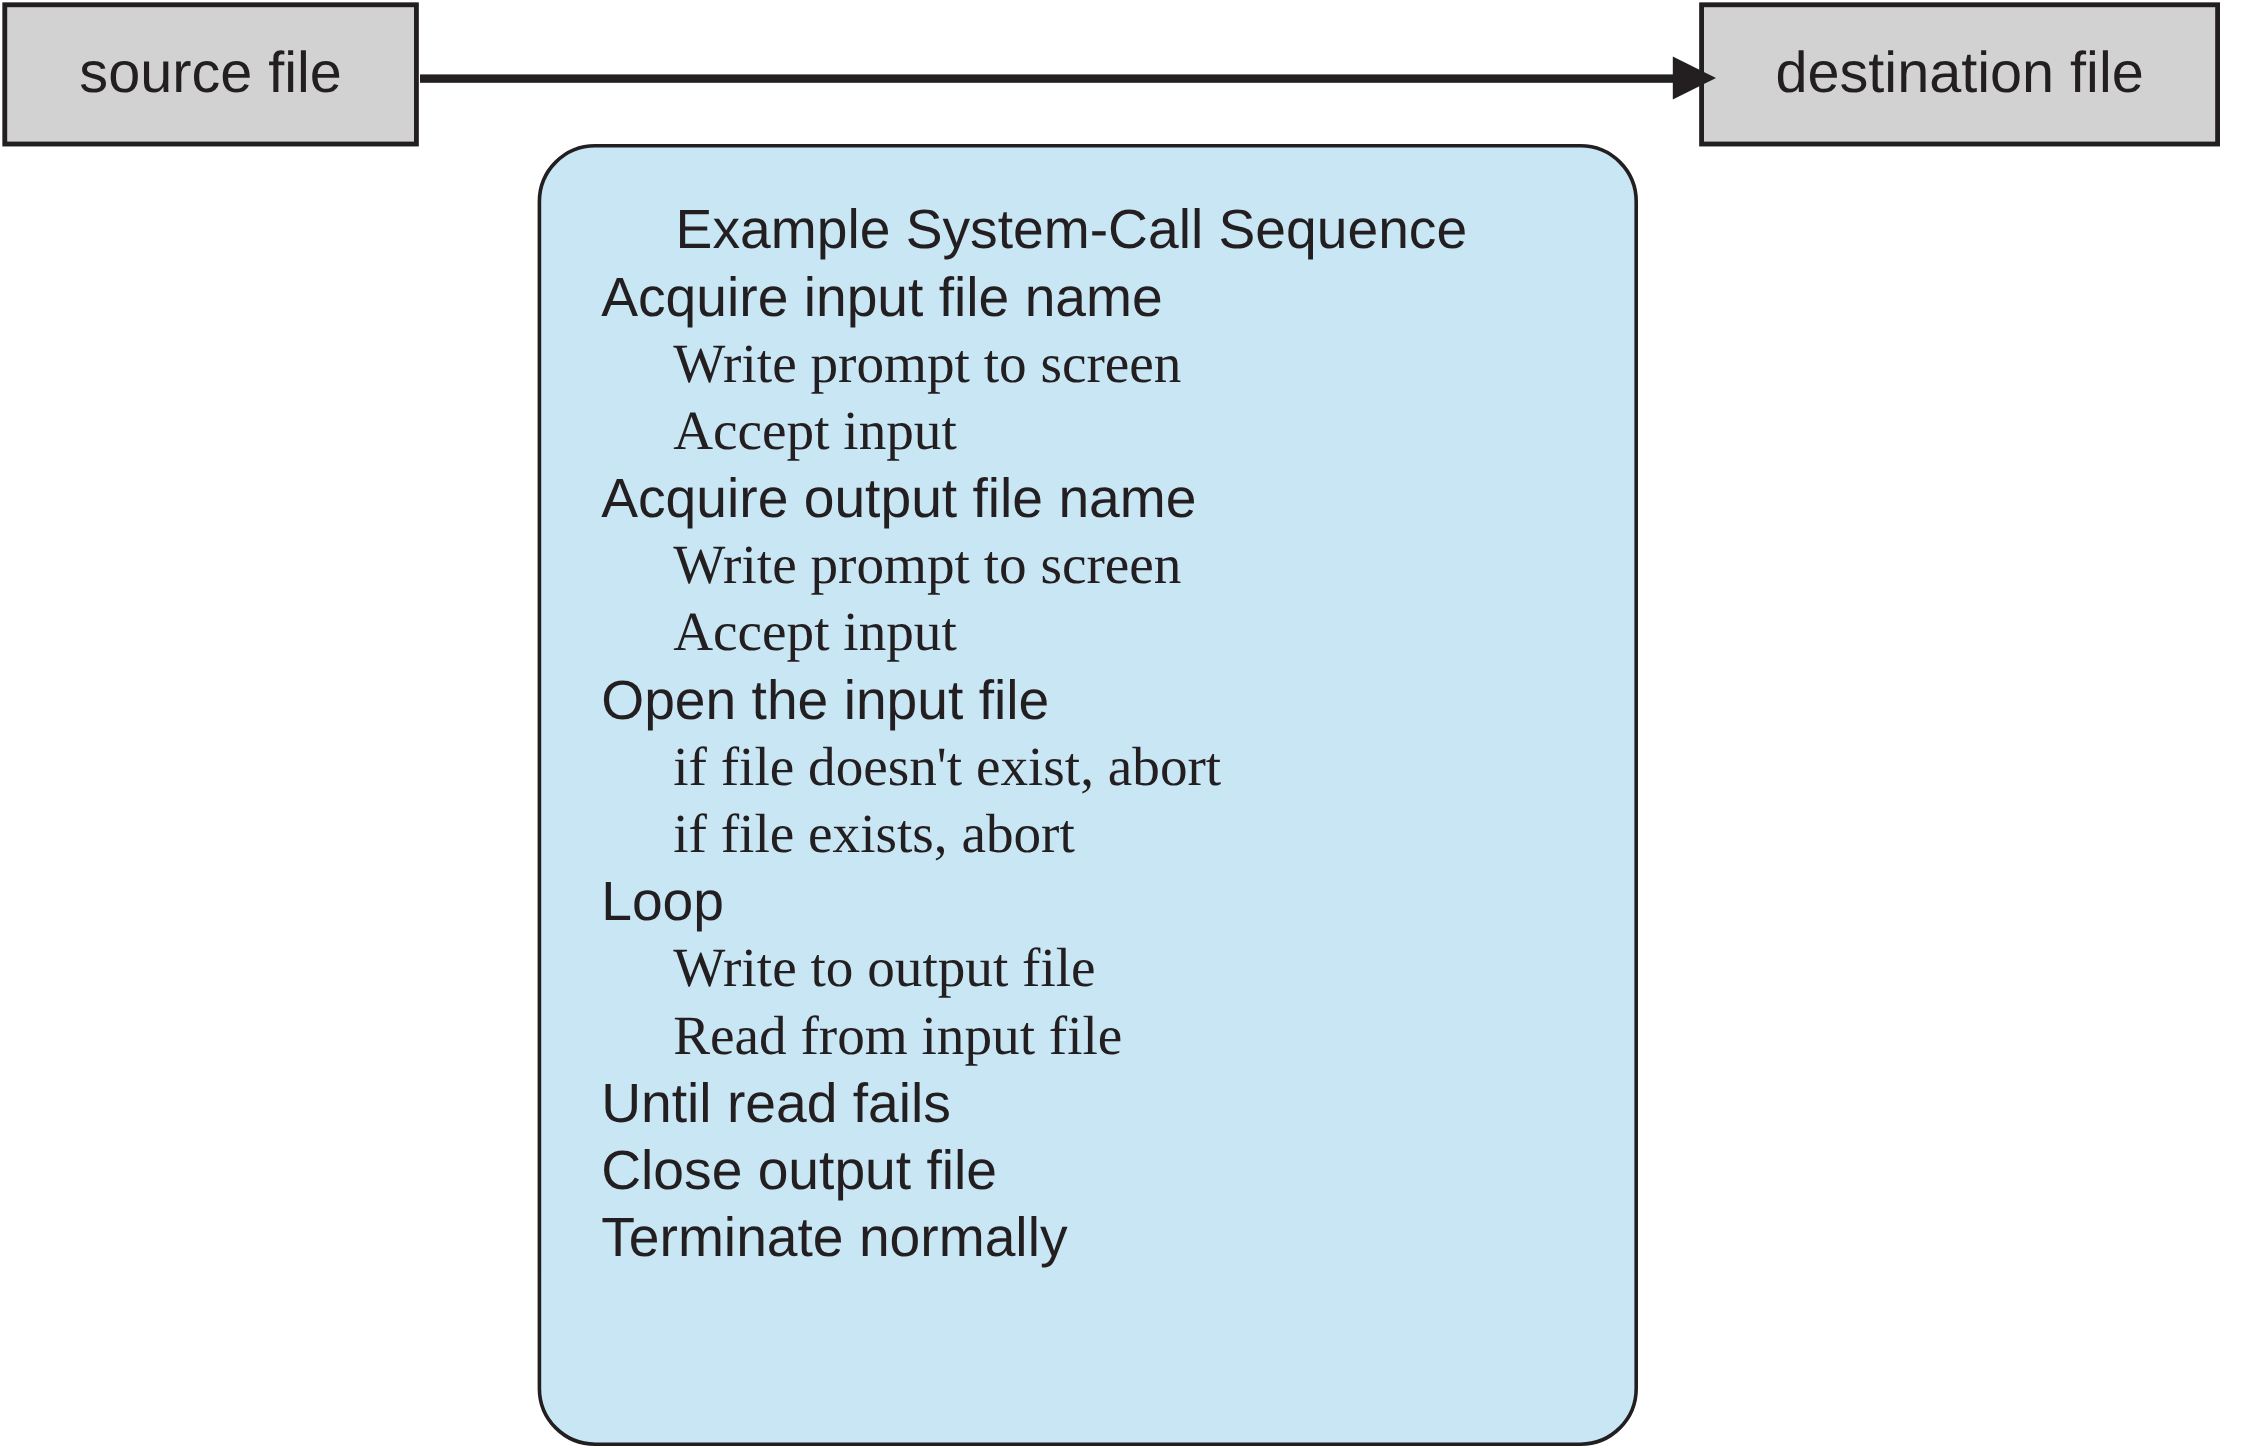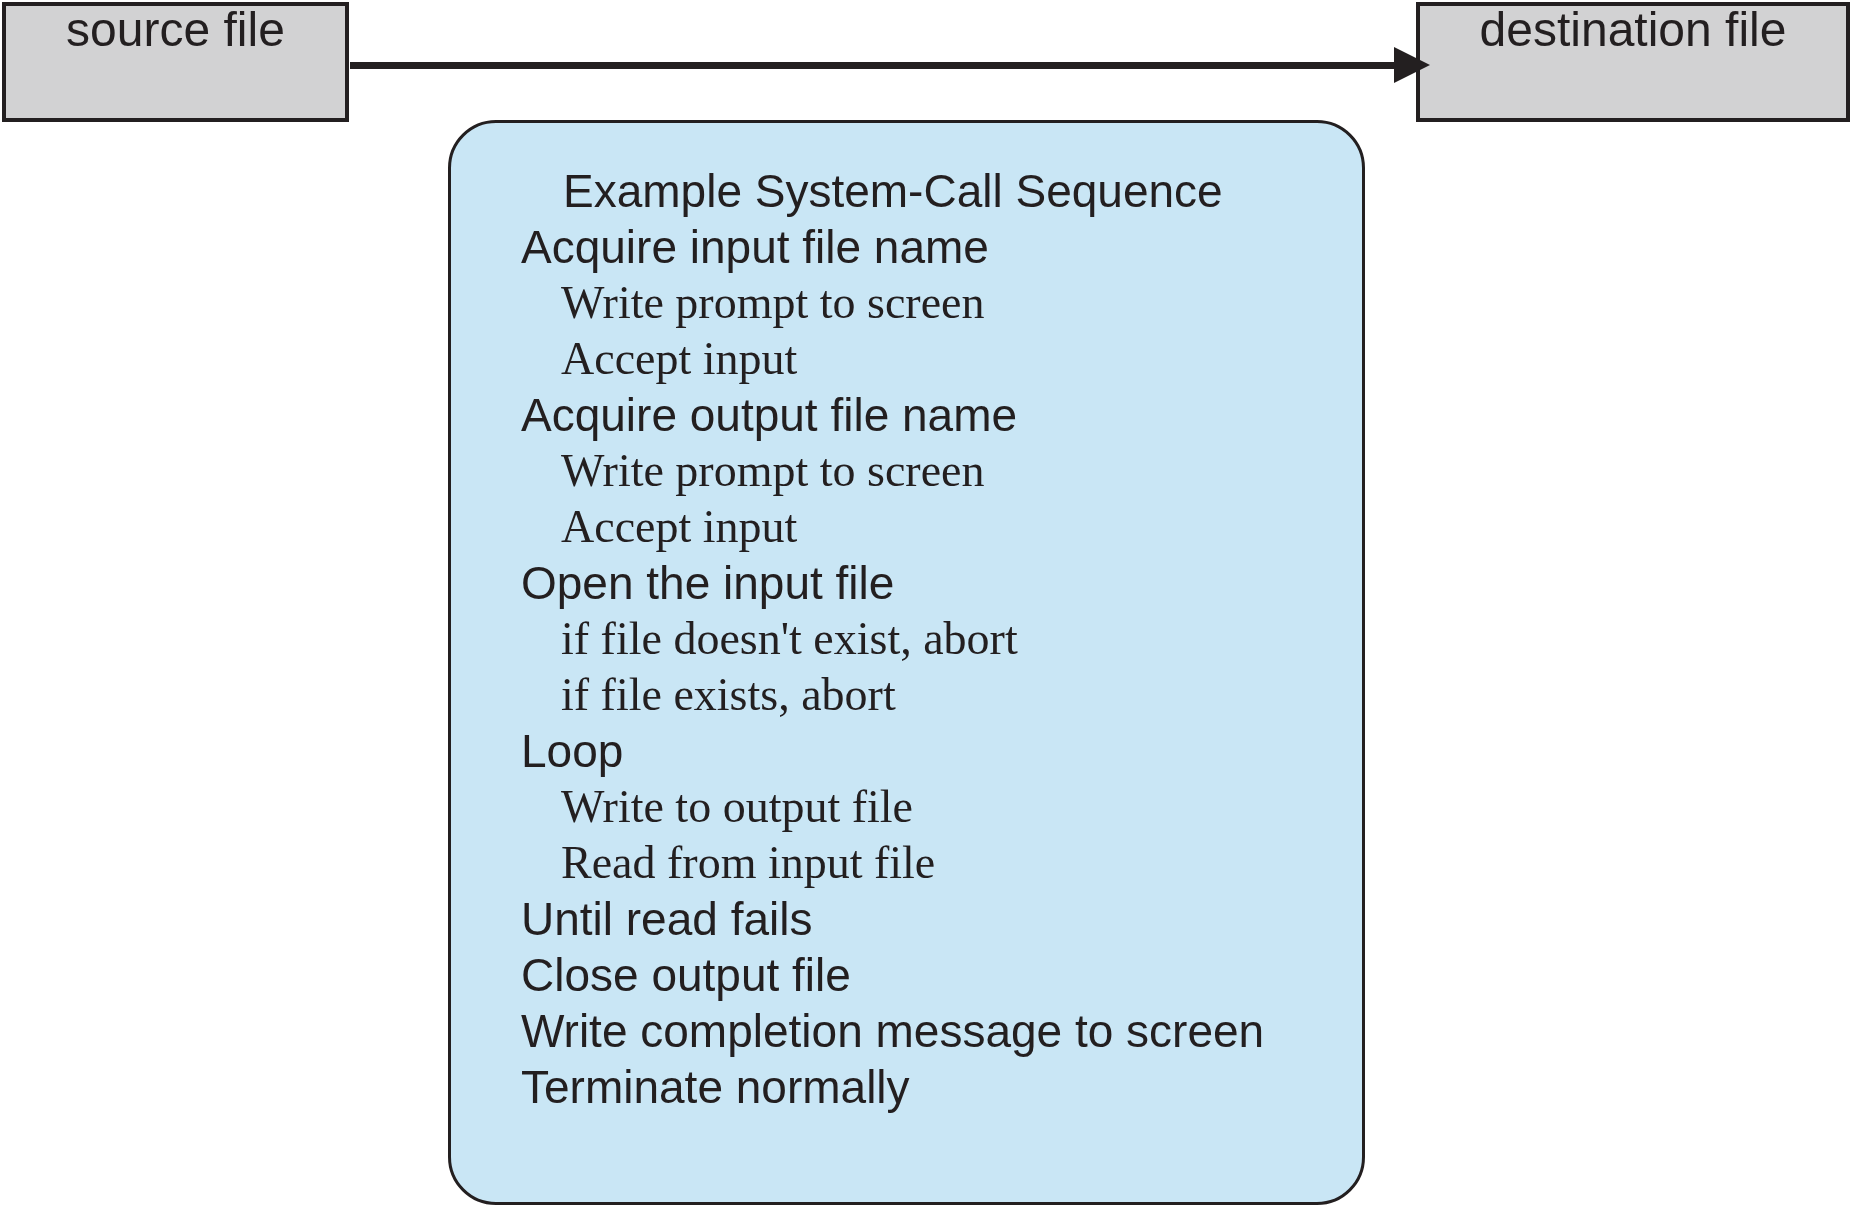--- a/index.html
+++ b/index.html
@@ -12,21 +12,21 @@
   *{margin:0;padding:0;box-sizing:border-box;}
   html,body{background:var(--background);}
   body{
     width:1868px;height:1207px;position:relative;overflow:hidden;
     font-family:"Liberation Sans", sans-serif;color:var(--text);
   }
   .file-box{
     position:absolute;top:2px;height:120px;
     background:var(--box-fill-gray);
     border:4px solid var(--border);
-    display:flex;align-items:flex-start;justify-content:center;
+    display:flex;align-items:center;justify-content:center;
     font-size:48px;line-height:1;white-space:nowrap;
   }
   .file-box.source{left:2px;width:347px;}
   .file-box.destination{left:1416px;width:434px;}
   .arrow{position:absolute;left:0;top:0;}
   .arrow-line{
     position:absolute;left:350px;top:62px;width:1050px;height:7px;
     background:var(--border);
   }
   .arrow-head{
@@ -40,21 +40,21 @@
     background:var(--box-fill-blue);
     border:3px solid var(--border);
     border-radius:48px;
     padding-top:40px;
     overflow:hidden;
   }
   .call-box .line{
     font-size:46px;line-height:56px;height:56px;white-space:nowrap;
   }
   .call-box .title{margin-left:112px;}
-  .call-box .indent-0{margin-left:70px;}
+  .call-box .indent-0{margin-left:50px;}
   .call-box .indent-1{margin-left:110px;font-family:Liberation Serif, serif;}
 </style>
 </head>
 <body>
 
 <div class="file-box source">
   <span>source file</span>
 </div>
 
 <div class="file-box destination">
@@ -76,16 +76,15 @@
       <div class="line indent-1">Write prompt to screen</div>
       <div class="line indent-1">Accept input</div>
       <div class="line indent-0">Open the input file</div>
       <div class="line indent-1">if file doesn't exist, abort</div>
       <div class="line indent-1">if file exists, abort</div>
       <div class="line indent-0">Loop</div>
       <div class="line indent-1">Write to output file</div>
       <div class="line indent-1">Read from input file</div>
       <div class="line indent-0">Until read fails</div>
       <div class="line indent-0">Close output file</div>
-      <div class="line indent-0">Write completion message to screen</div>
       <div class="line indent-0">Terminate normally</div>
     </div>
 </div>
 
 </body></html>

